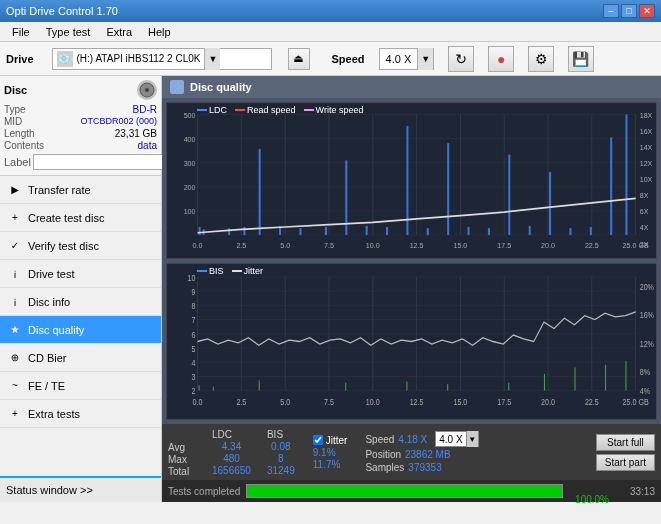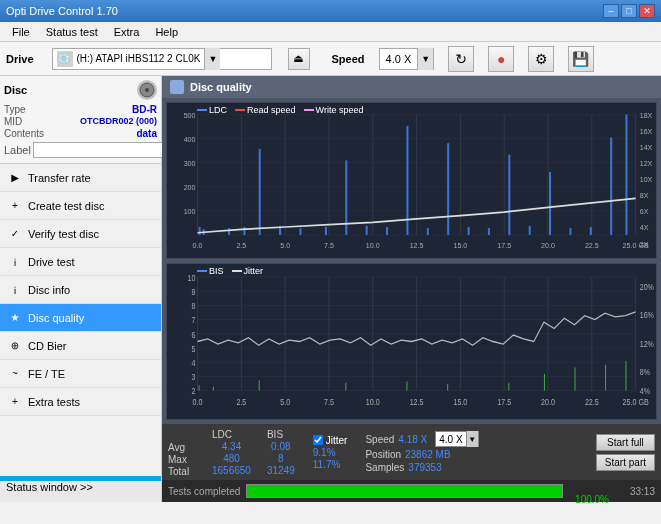--- a/index.html
+++ b/index.html
@@ -176,21 +176,21 @@
       justify-content: space-between;
       font-size: 10px;
       margin-bottom: 1px;
       gap: 44px;
     }
     .disc-info-label {
       color: #555;
     }
     .disc-info-value {
       color: #0000cc;
-      font-weight: bold;
+      font-weight: normal;
     }
     .disc-info-value.black {
       color: black;
     }
     .disc-label-row {
       display: flex;
       align-items: center;
       gap: 2px;
       margin-top: 2px;
     }
@@ -235,22 +235,23 @@
       width: 14px;
       height: 14px;
       display: flex;
       align-items: center;
       justify-content: center;
       font-size: 10px;
     }
     .status-window {
       height: 26px;
       background: #e8e8e8;
-      border-top: 5px solid #0ea5e9;
-      display: flex;
+      border-top: 2px solid #0ea5e9;
+      display: flex;
+      align-items: center;
       padding: 0 6px;
       font-size: 11px;
       cursor: pointer;
       gap: 4px;
     }
     
     .content {
       flex: 1;
       display: flex;
       flex-direction: column;
@@ -395,21 +396,21 @@
   <span class="titlebar-title">Opti Drive Control 1.70</span>
   <div class="titlebar-controls">
     <div class="titlebar-btn">–</div>
     <div class="titlebar-btn">□</div>
     <div class="titlebar-btn" style="background:#e05050;">✕</div>
   </div>
 </div>
 
 <div class="menubar">
   <span class="menubar-item">File</span>
-  <span class="menubar-item">Status test</span>
+  <span class="menubar-item">Type test</span>
   <span class="menubar-item">Extra</span>
   <span class="menubar-item">Help</span>
 </div>
 
 <div class="toolbar">
   <span class="toolbar-label">Drive</span>
   <div class="drive-select">
     <div class="drive-icon">💿</div>
     <span style="font-size:10px;">(H:) ATAPI iHBS112  2 CL0K</span>
     <div class="toolbar-select-arrow">▼</div>
@@ -440,20 +441,24 @@
           </svg>
         </div>
       </div>
       <div class="disc-info-row">
         <span class="disc-info-label">Type</span>
         <span class="disc-info-value">BD-R</span>
       </div>
       <div class="disc-info-row">
         <span class="disc-info-label">MID</span>
         <span class="disc-info-value" style="font-size:9px;">OTCBDR002 (000)</span>
+      </div>
+      <div class="disc-info-row">
+        <span class="disc-info-label">Length</span>
+        <span class="disc-info-value black">23,31 GB</span>
       </div>
       <div class="disc-info-row">
         <span class="disc-info-label">Contents</span>
         <span class="disc-info-value">data</span>
       </div>
       <div class="disc-label-row">
         <span class="disc-info-label">Label</span>
         <input class="label-input" type="text" value="" style="">
         <div class="label-btn">✎</div>
       </div>

